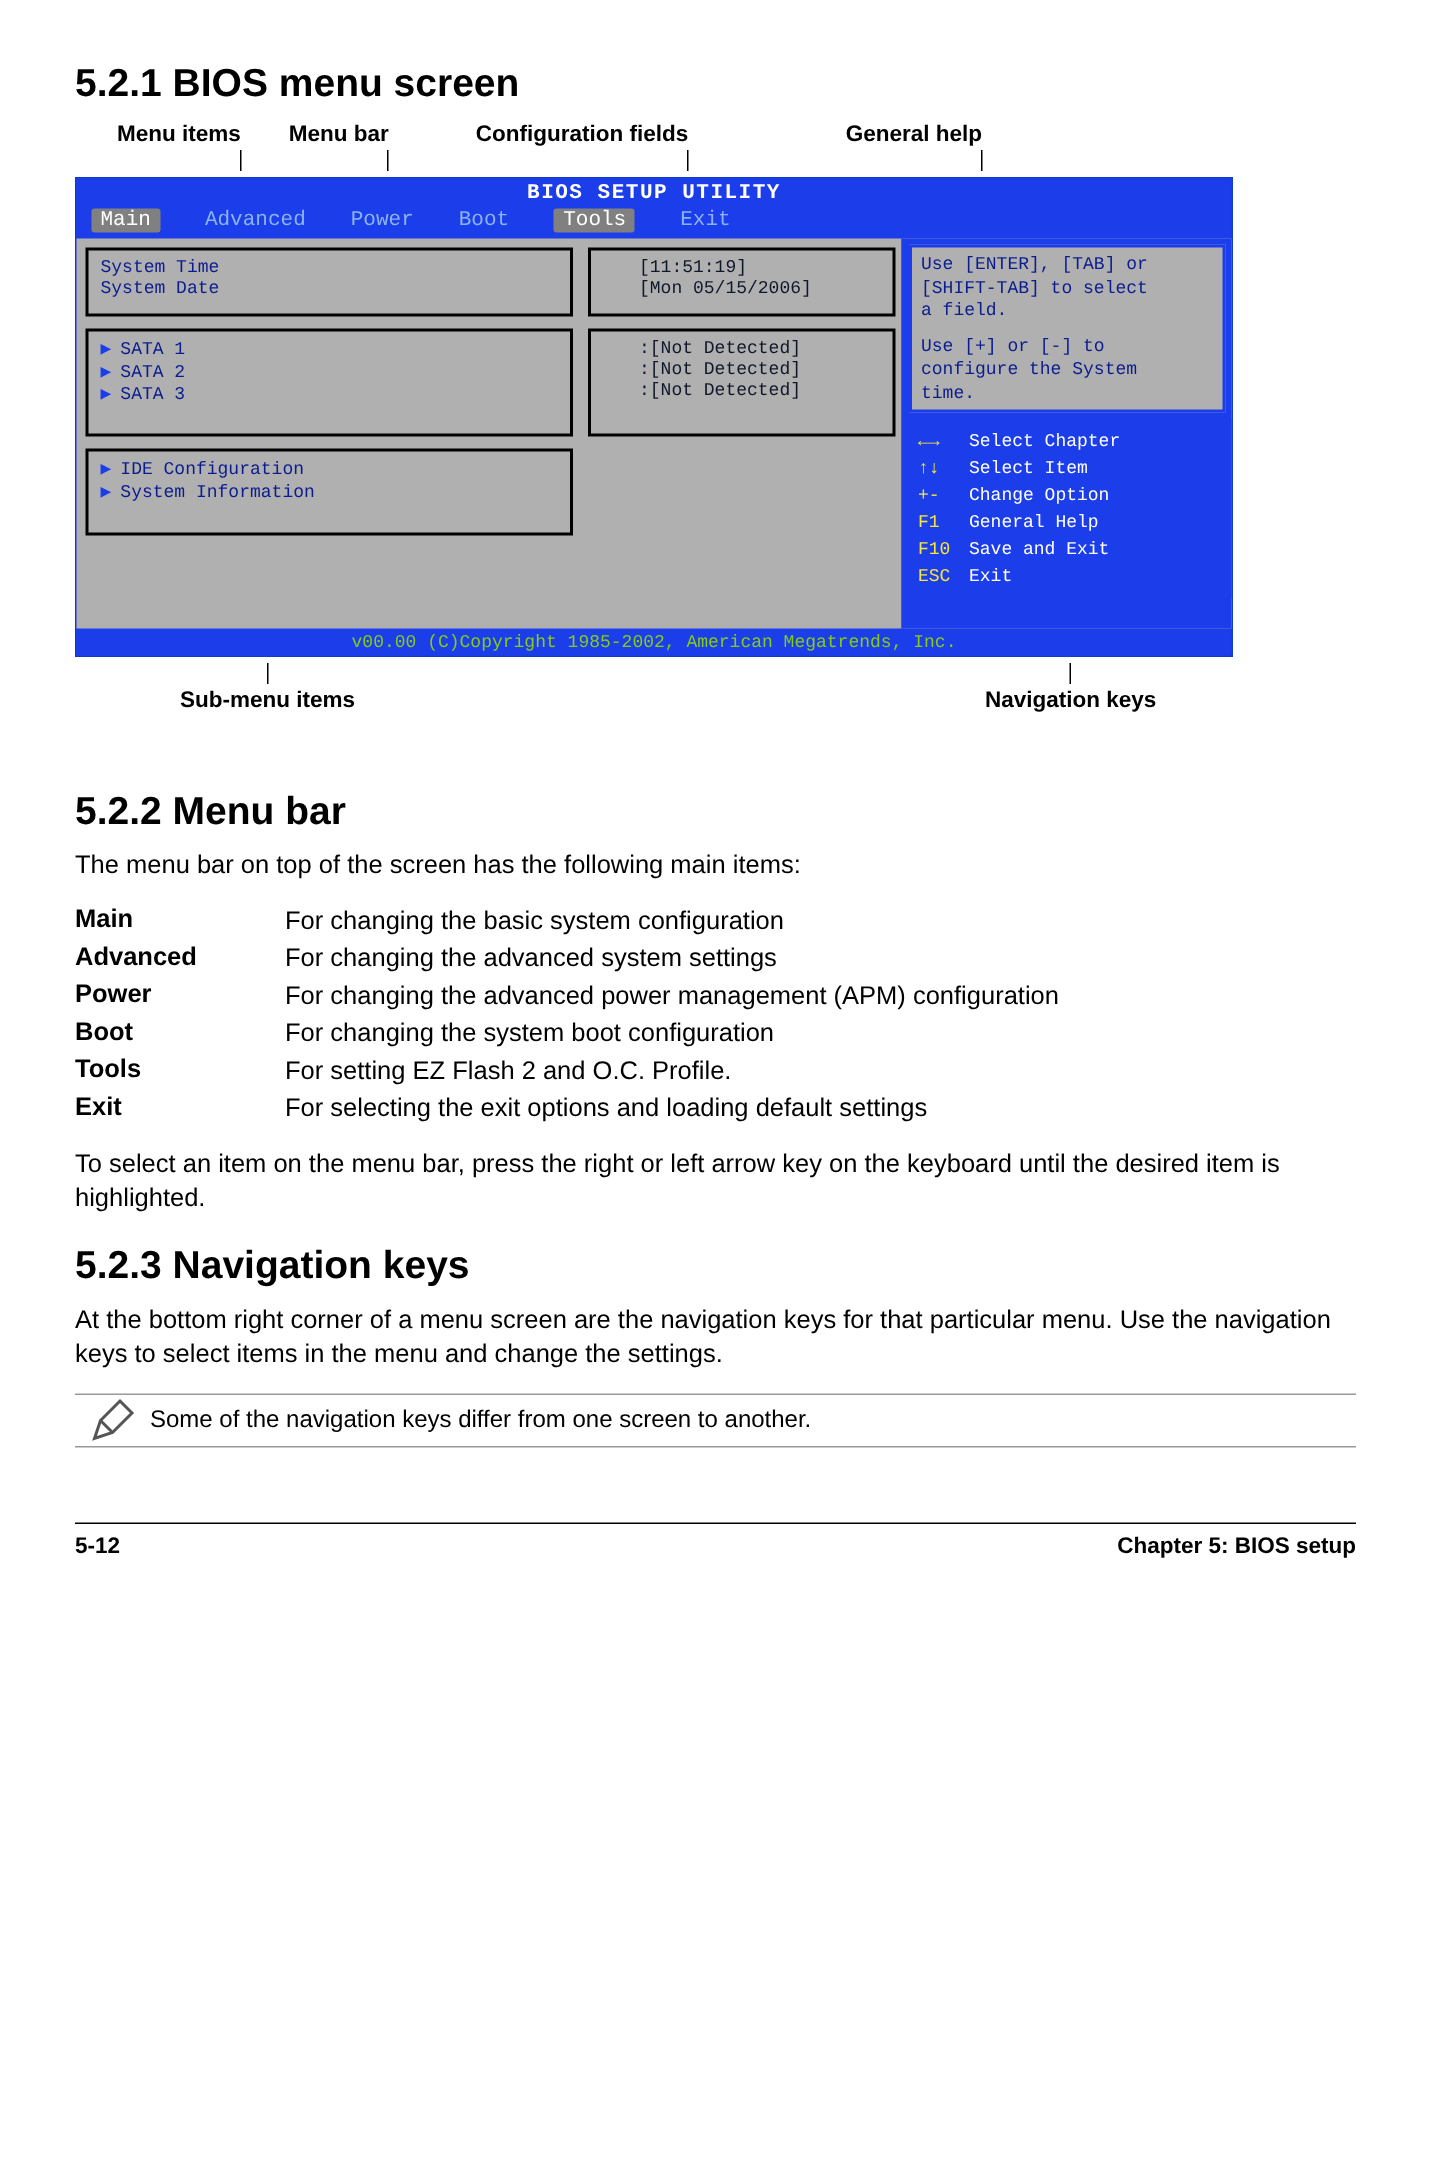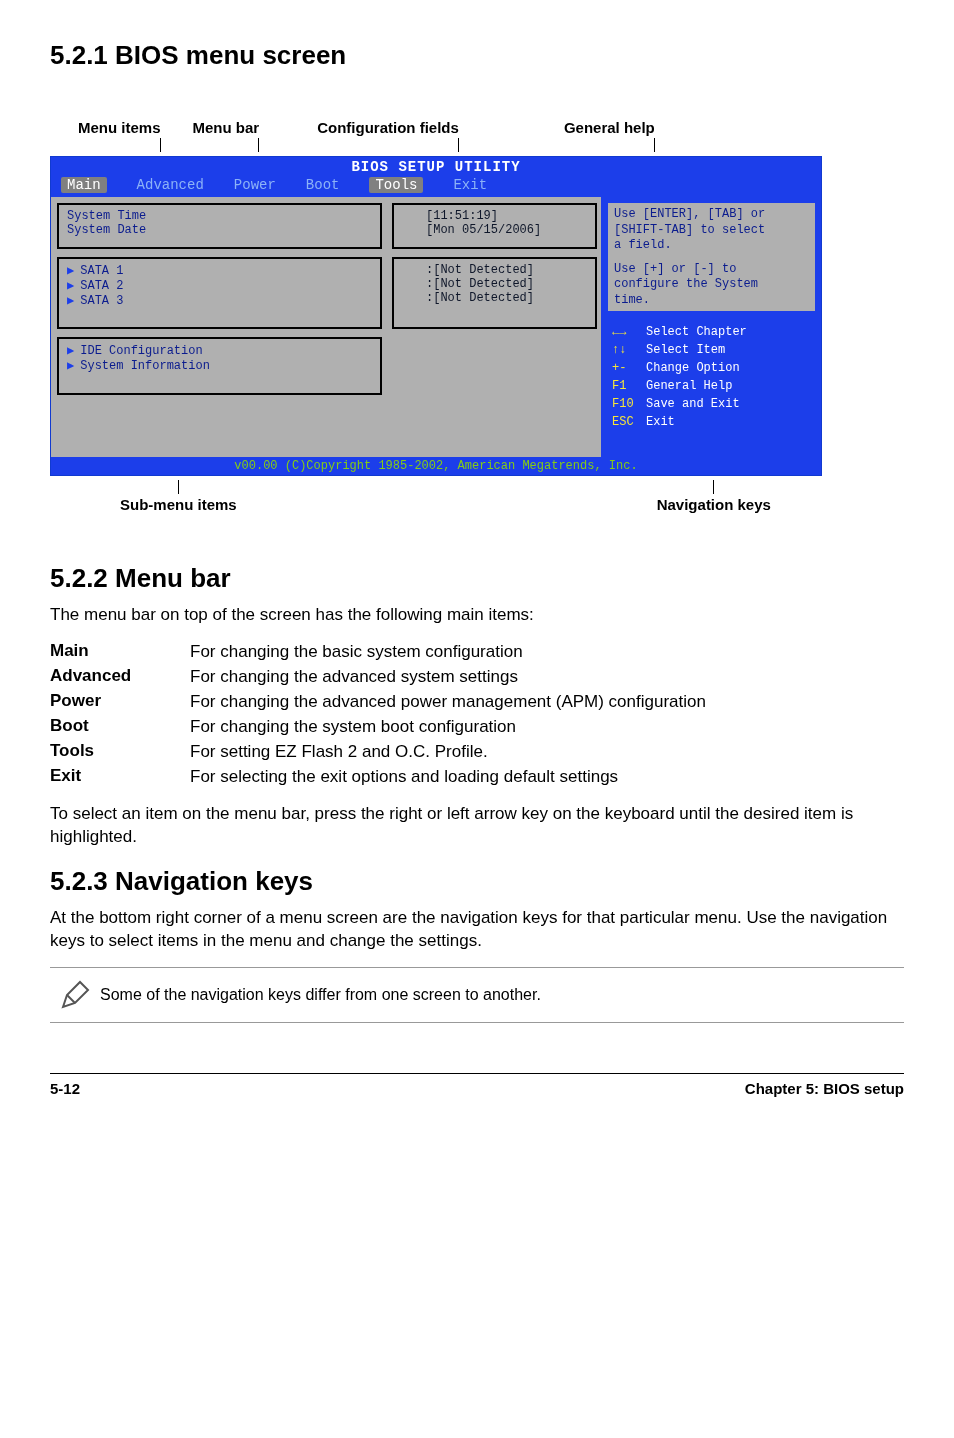--- a/index.html
+++ b/index.html
@@ -181,21 +181,21 @@
     flex: 1;
     line-height: 1.35;
   }
 
   
   .note-band {
     border-top: 1px solid #999;
     border-bottom: 1px solid #999;
     display: flex;
     align-items: center;
-    padding: 10px 0;
+    padding: 0 0;
     margin-top: 10px;
   }
   .note-icon {
     width: 50px;
     display: flex;
     justify-content: center;
   }
   .note-text {
     font-size: 16px;
   }
@@ -220,21 +220,21 @@
 
   <div class="labels-top">
     <div class="top-label" style="margin-left:28px;">
       <span>Menu items</span>
       <div class="tick"></div>
     </div>
     <div class="top-label" style="margin-left:32px;">
       <span>Menu bar</span>
       <div class="tick"></div>
     </div>
-    <div class="top-label" style="margin-left:58px;margin-top:38px;">
+    <div class="top-label" style="margin-left:58px;">
       <span>Configuration fields</span>
       <div class="tick"></div>
     </div>
     <div class="top-label" style="margin-left:105px;">
       <span>General help</span>
       <div class="tick"></div>
     </div>
   </div>
 
   <div class="bios-outer">

